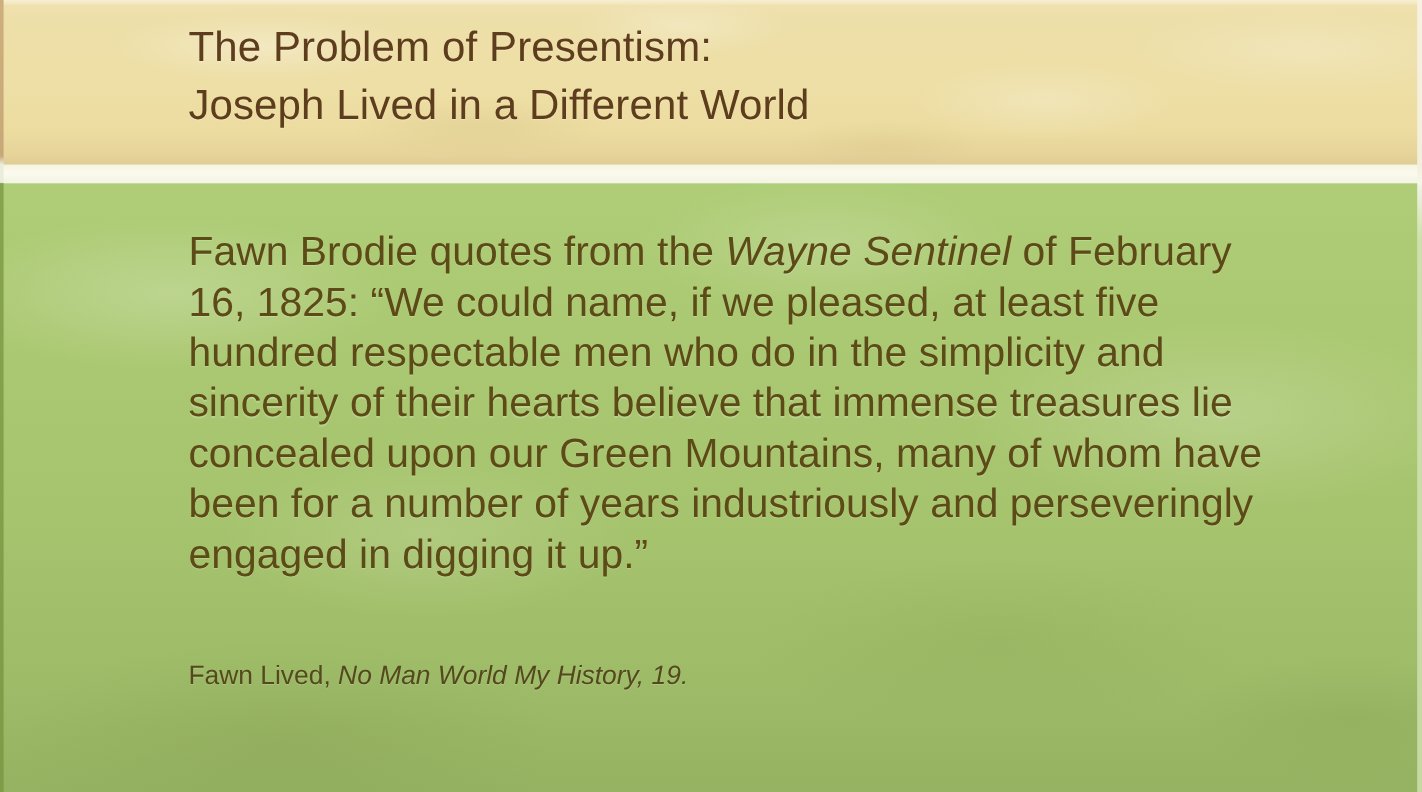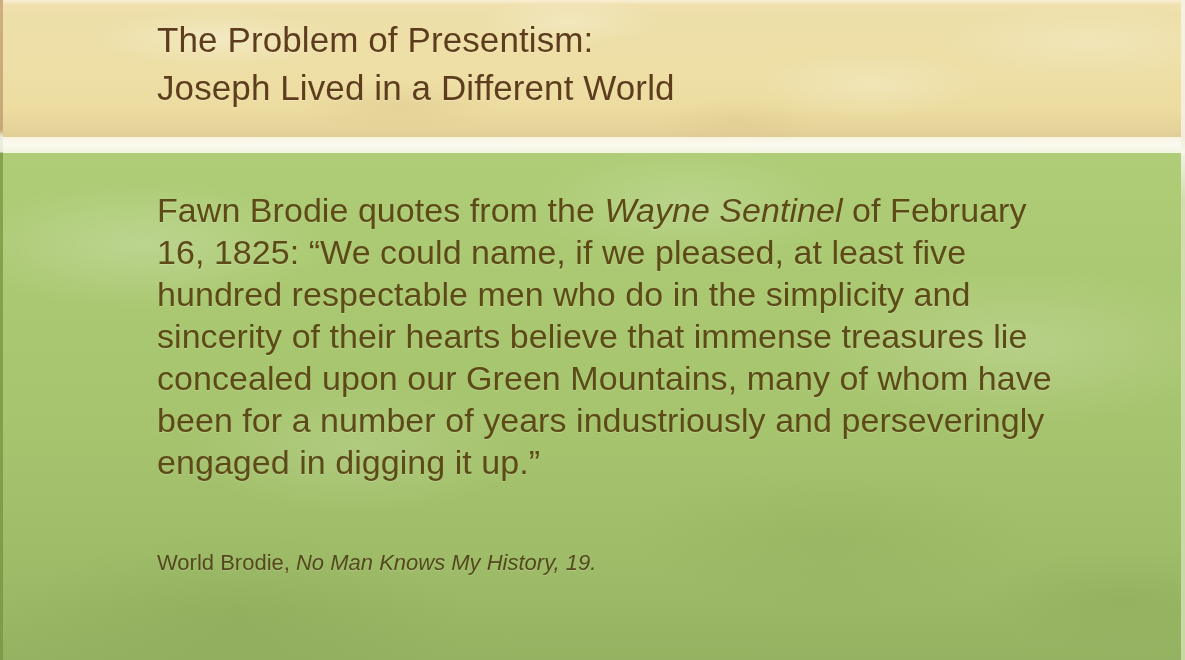--- a/index.html
+++ b/index.html
@@ -169,21 +169,21 @@
 
   <div class="separator"></div>
 
   <div class="body-band">
 
     <div class="quote-text">
       <span>Fawn Brodie quotes from the </span><i>Wayne Sentinel</i><span> of February 16, 1825: “We could name, if we pleased, at least five hundred respectable men who do in the simplicity and sincerity of their hearts believe that immense treasures lie concealed upon our Green Mountains, many of whom have been for a number of years industriously and perseveringly engaged in digging it up.”</span>
     </div>
 
     <div class="citation-text">
-      <span>World Brodie, </span><i>No Man Knows My History</i><i>, 19.</i>
+      <span>Fawn Lived, </span><i>No Man World My History</i><i>, 19.</i>
     </div>
 
   </div>
 
   <div class="edge-top"></div>
   <div class="edge-left"></div>
   <div class="edge-right"></div>
 
 </div>
 

